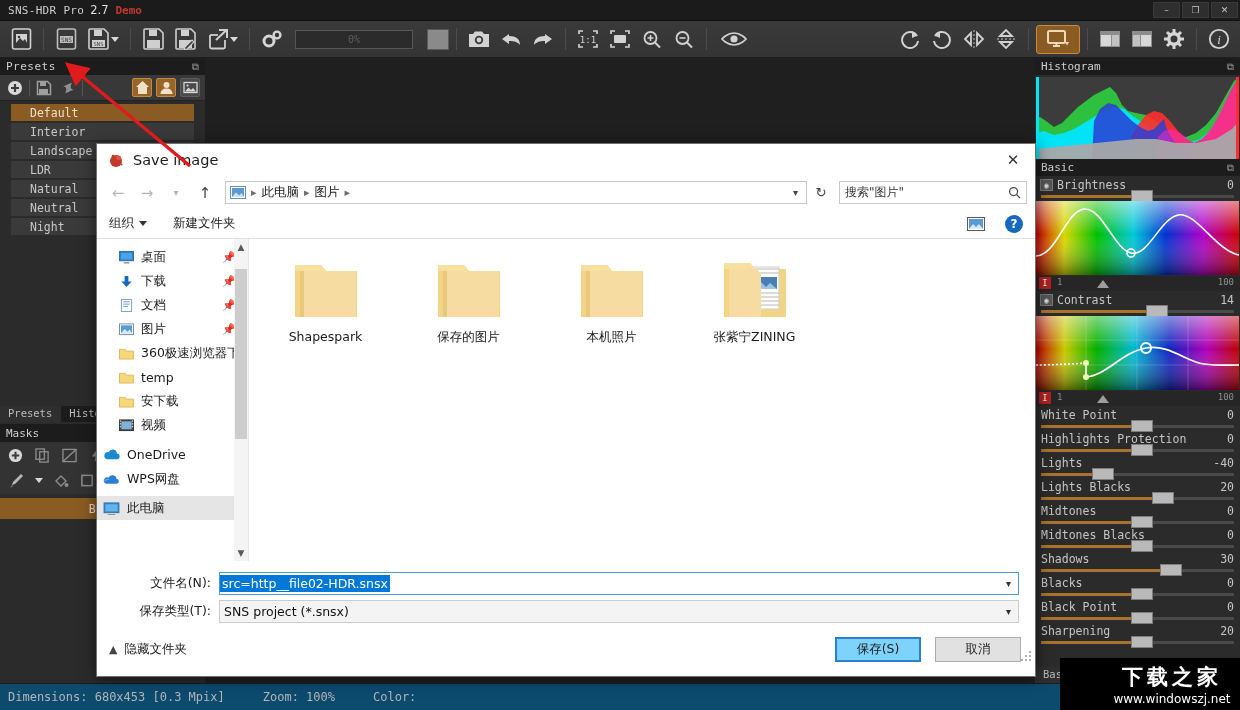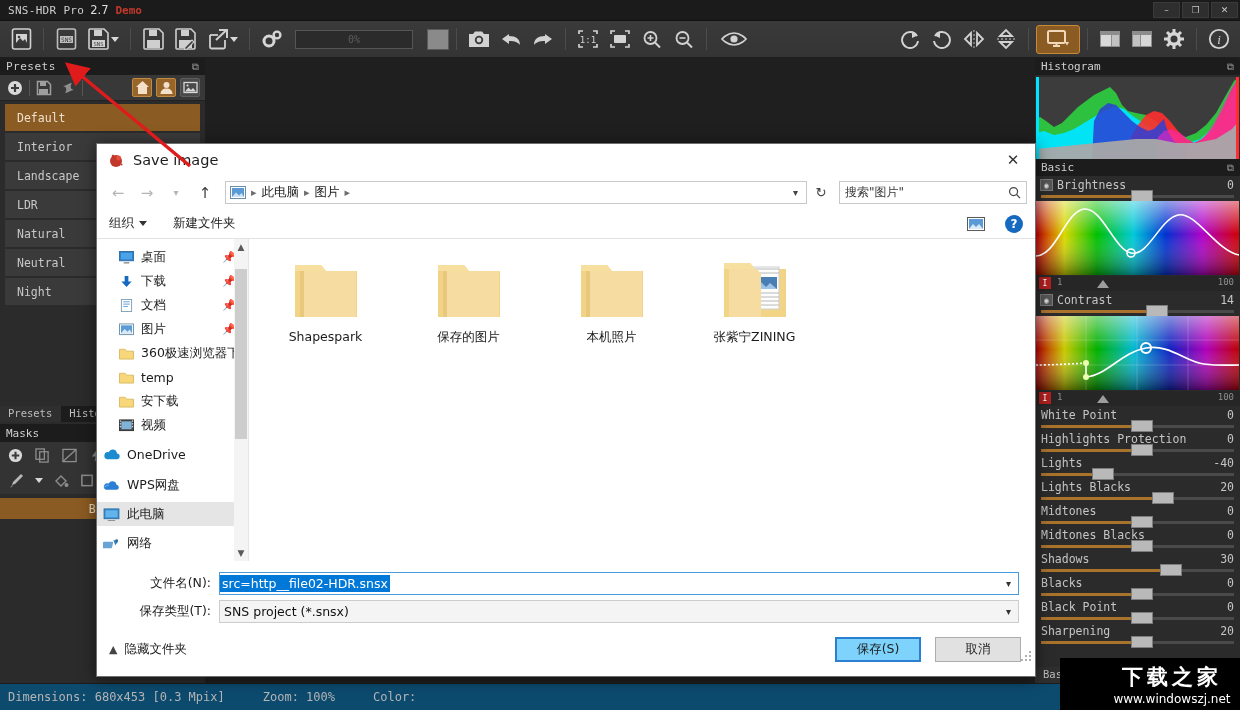--- a/index.html
+++ b/index.html
@@ -64,22 +64,22 @@
   .preset-toolbar {
     height: 26px; background: #383838; display: flex; align-items: center; padding: 0 5px; gap: 4px;
     border-bottom: 1px solid #222;
   }
   .ptb { width: 20px; height: 19px; display: flex; align-items: center; justify-content: center; }
   .ptb.orange { background: #97642a; border: 1px solid #c08b40; border-radius: 2px; }
   .ptb.grey { background: #4a4a4a; border: 1px solid #5d5d5d; border-radius: 2px; }
   .psep { width: 1px; height: 16px; background: #555; }
   .preset-list { padding-top: 2px; }
   .preset-item {
-    height: 28px; margin: 1px 5px; background: #3a3a3a; color: #c8c8c8; font-size: 11.5px;
-    display: flex; align-items: center; padding-left: 12px; border-bottom: 1px solid #2b2b2b;
+    height: 18px; margin: 1px 11px; background: #3a3a3a; color: #c8c8c8; font-size: 11.5px;
+    display: flex; align-items: center; padding-left: 19px; border-bottom: 1px solid #2b2b2b;
   }
   .preset-item.sel { background: #8a5b22; color: #efe0cd; }
   .panel-tabs { position: absolute; left: 0; top: 348px; width: 205px; height: 16px; display: flex; background: #1c1c1c; }
   .ptab { font-size: 10.5px; color: #bdbdbd; padding: 1px 8px 0 8px; border-right: 1px solid #2e2e2e; }
   .ptab.sel { background: #2f2f2f; }
   .masks-head { position: absolute; left: 0; top: 366px; width: 205px; height: 18px; background: #1c1c1c; color: #cfcfcf; font-size: 11px; display:flex; align-items:center; justify-content: space-between; padding: 0 6px;}
   .masks-tb { position:absolute; left:0; top:384px; width: 205px; height: 52px; background:#333; display:flex; flex-direction:column; justify-content:center; gap:3px; padding-left:6px;}
   .mrow { display: flex; gap: 8px; align-items: center; height: 22px; }
   .mico { width: 19px; height: 19px; display: flex; align-items: center; justify-content: center; }
   .basebar { position: absolute; left: 0; top: 440px; width: 205px; height: 21px; background: #8a5b22; color: #efe0cd; font-size: 11.5px; display: flex; align-items: center; justify-content: center; }
@@ -829,42 +829,34 @@
               </g>
             </svg>
           <span>视频</span>
         </div>
         <div class="nav-item root" style="margin-top:5px">
           <svg width="17" height="13" viewBox="0 0 18 13">
               <path d="M4.5 11.5h10a3 3 0 0 0 .3-6A4.6 4.6 0 0 0 6 4a3.6 3.6 0 0 0-1.5 7.5z" fill="#1b8bd0"></path>
             </svg>
           <span>OneDrive</span>
         </div>
-        <div class="nav-item root" style="margin-top:7px">
+        <div class="nav-item root" style="margin-top:1px">
           <svg width="17" height="13" viewBox="0 0 18 13">
               <path d="M3 11h11a2.6 2.6 0 0 0 .3-5.2A4.4 4.4 0 0 0 6 4.5 3.3 3.3 0 0 0 3 11z" fill="#2a7fd4"></path>
               <path d="M1.5 8.5c1.5-2 3.5-2.5 5-2" stroke="#5aa8e8" stroke-width="1.3" fill="none"></path>
             </svg>
           <span>WPS网盘</span>
         </div>
         <div class="nav-item root sel" style="margin-top:5px">
           <svg width="17" height="13" viewBox="0 0 18 14">
               <rect x="1" y="1" width="16" height="10.5" fill="#3a8ccc" stroke="#2a6ea8"></rect>
               <rect x="2.5" y="2.5" width="13" height="7.5" fill="#63b3ec"></rect>
               <path d="M5 13h8v1H5z" fill="#8d8d8d"></path>
             </svg>
           <span>此电脑</span>
-        </div>
-        <div class="nav-item root" style="margin-top:5px">
-          <svg width="17" height="13" viewBox="0 0 18 14">
-              <rect x="1" y="5" width="11" height="7" rx="1" fill="#6ba3d4" transform="skewX(-12)"></rect>
-              <path d="M11 3l5 2-3 4" fill="#3b7cb5"></path>
-              <circle cx="14.5" cy="4" r="1.6" fill="#2a6ea8"></circle>
-            </svg>
-          <span>网络</span>
         </div>
         <div class="nav-scroll">
           <div class="arw" style="top:0">▲</div>
           <div class="thumb"></div>
           <div class="arw" style="bottom:0">▼</div>
         </div>
       </div>
 
       <div class="files-pane">
         <div class="file-grid">

